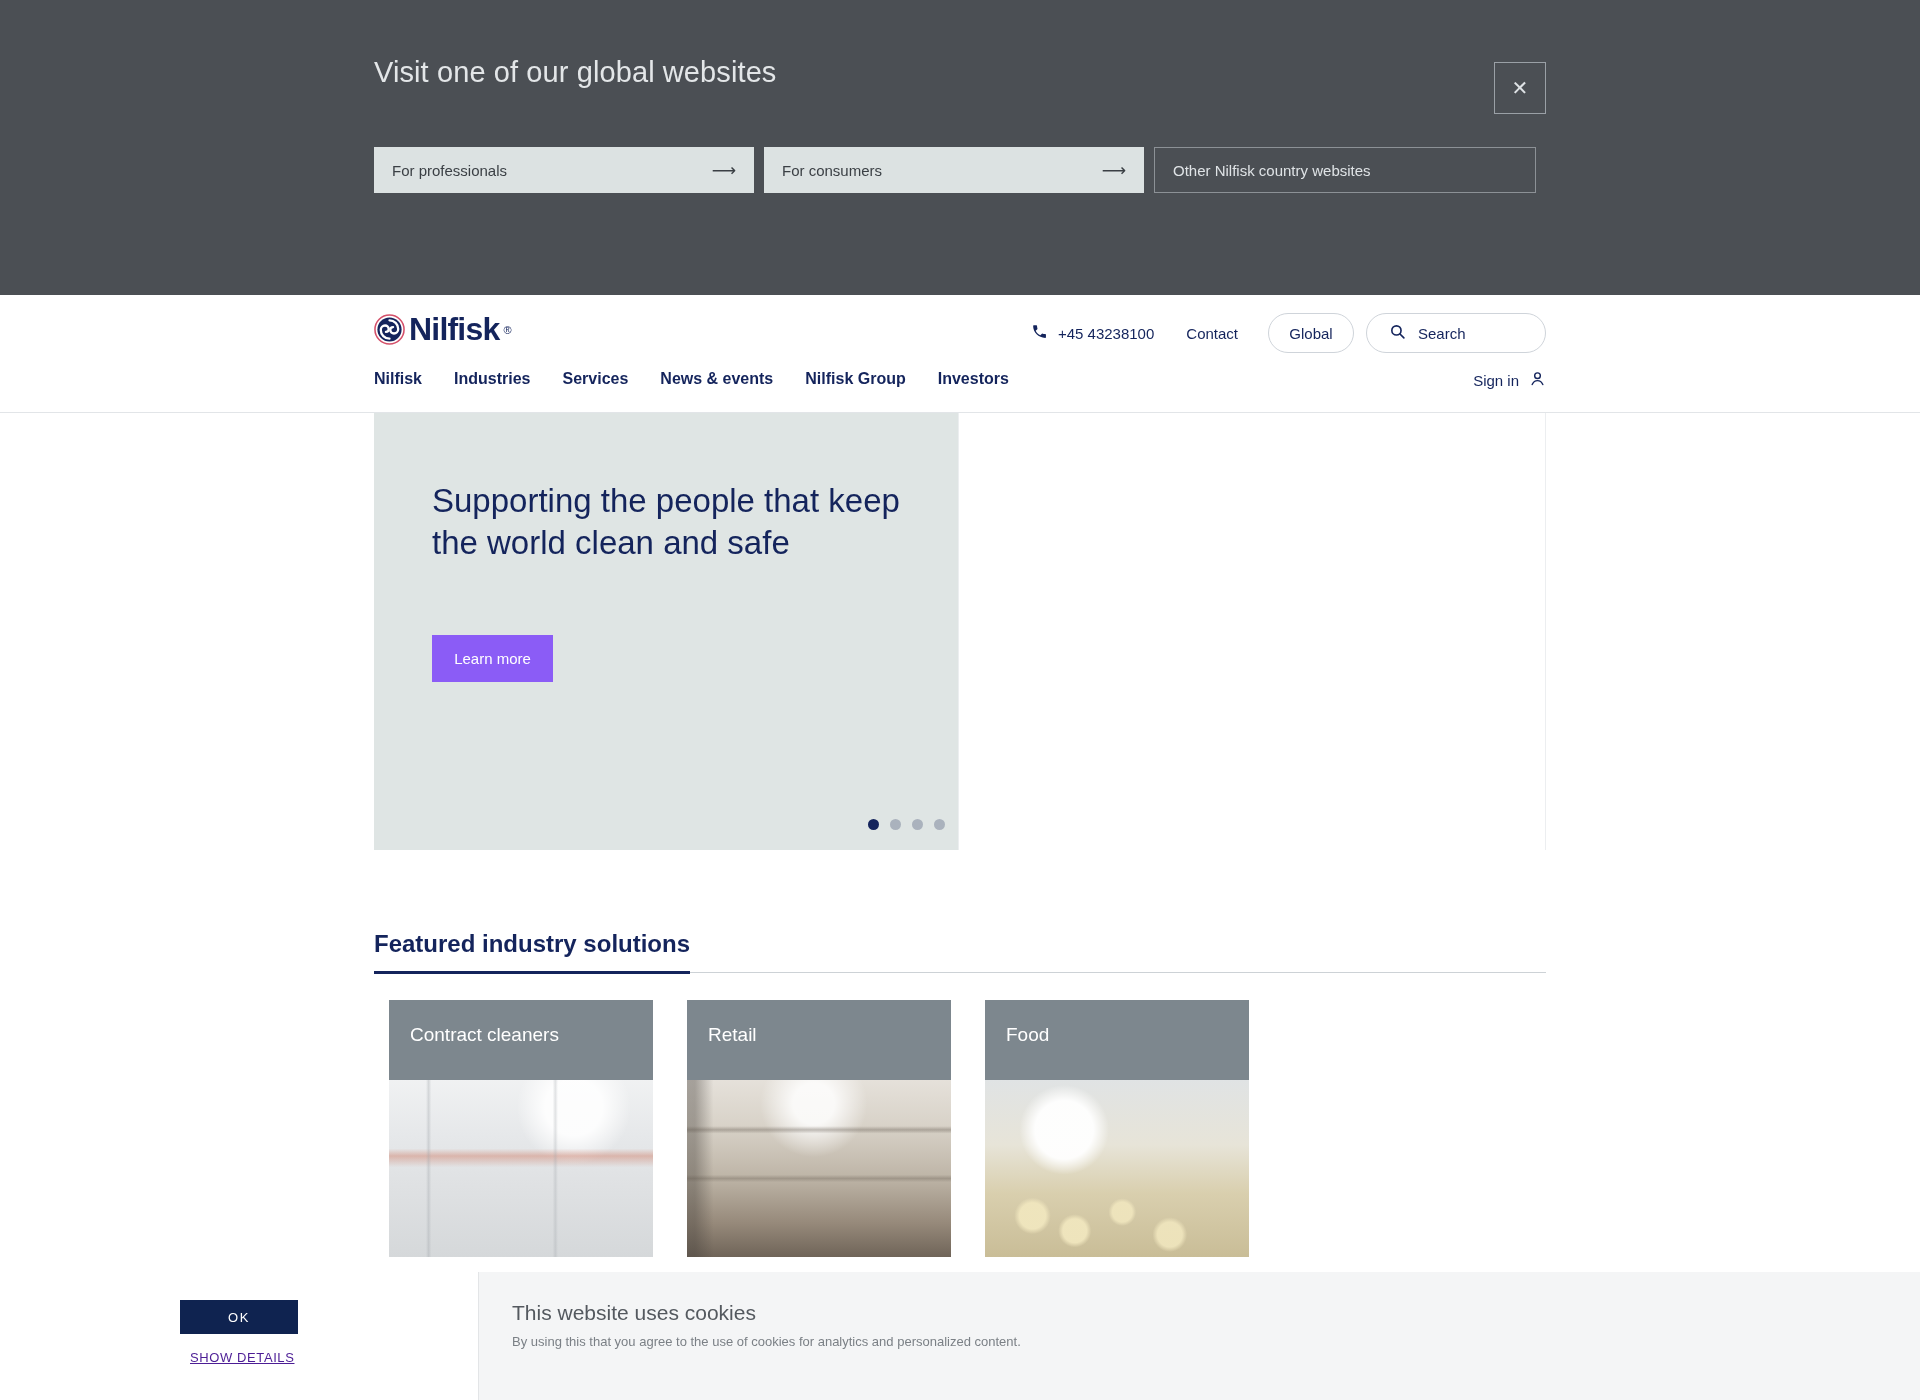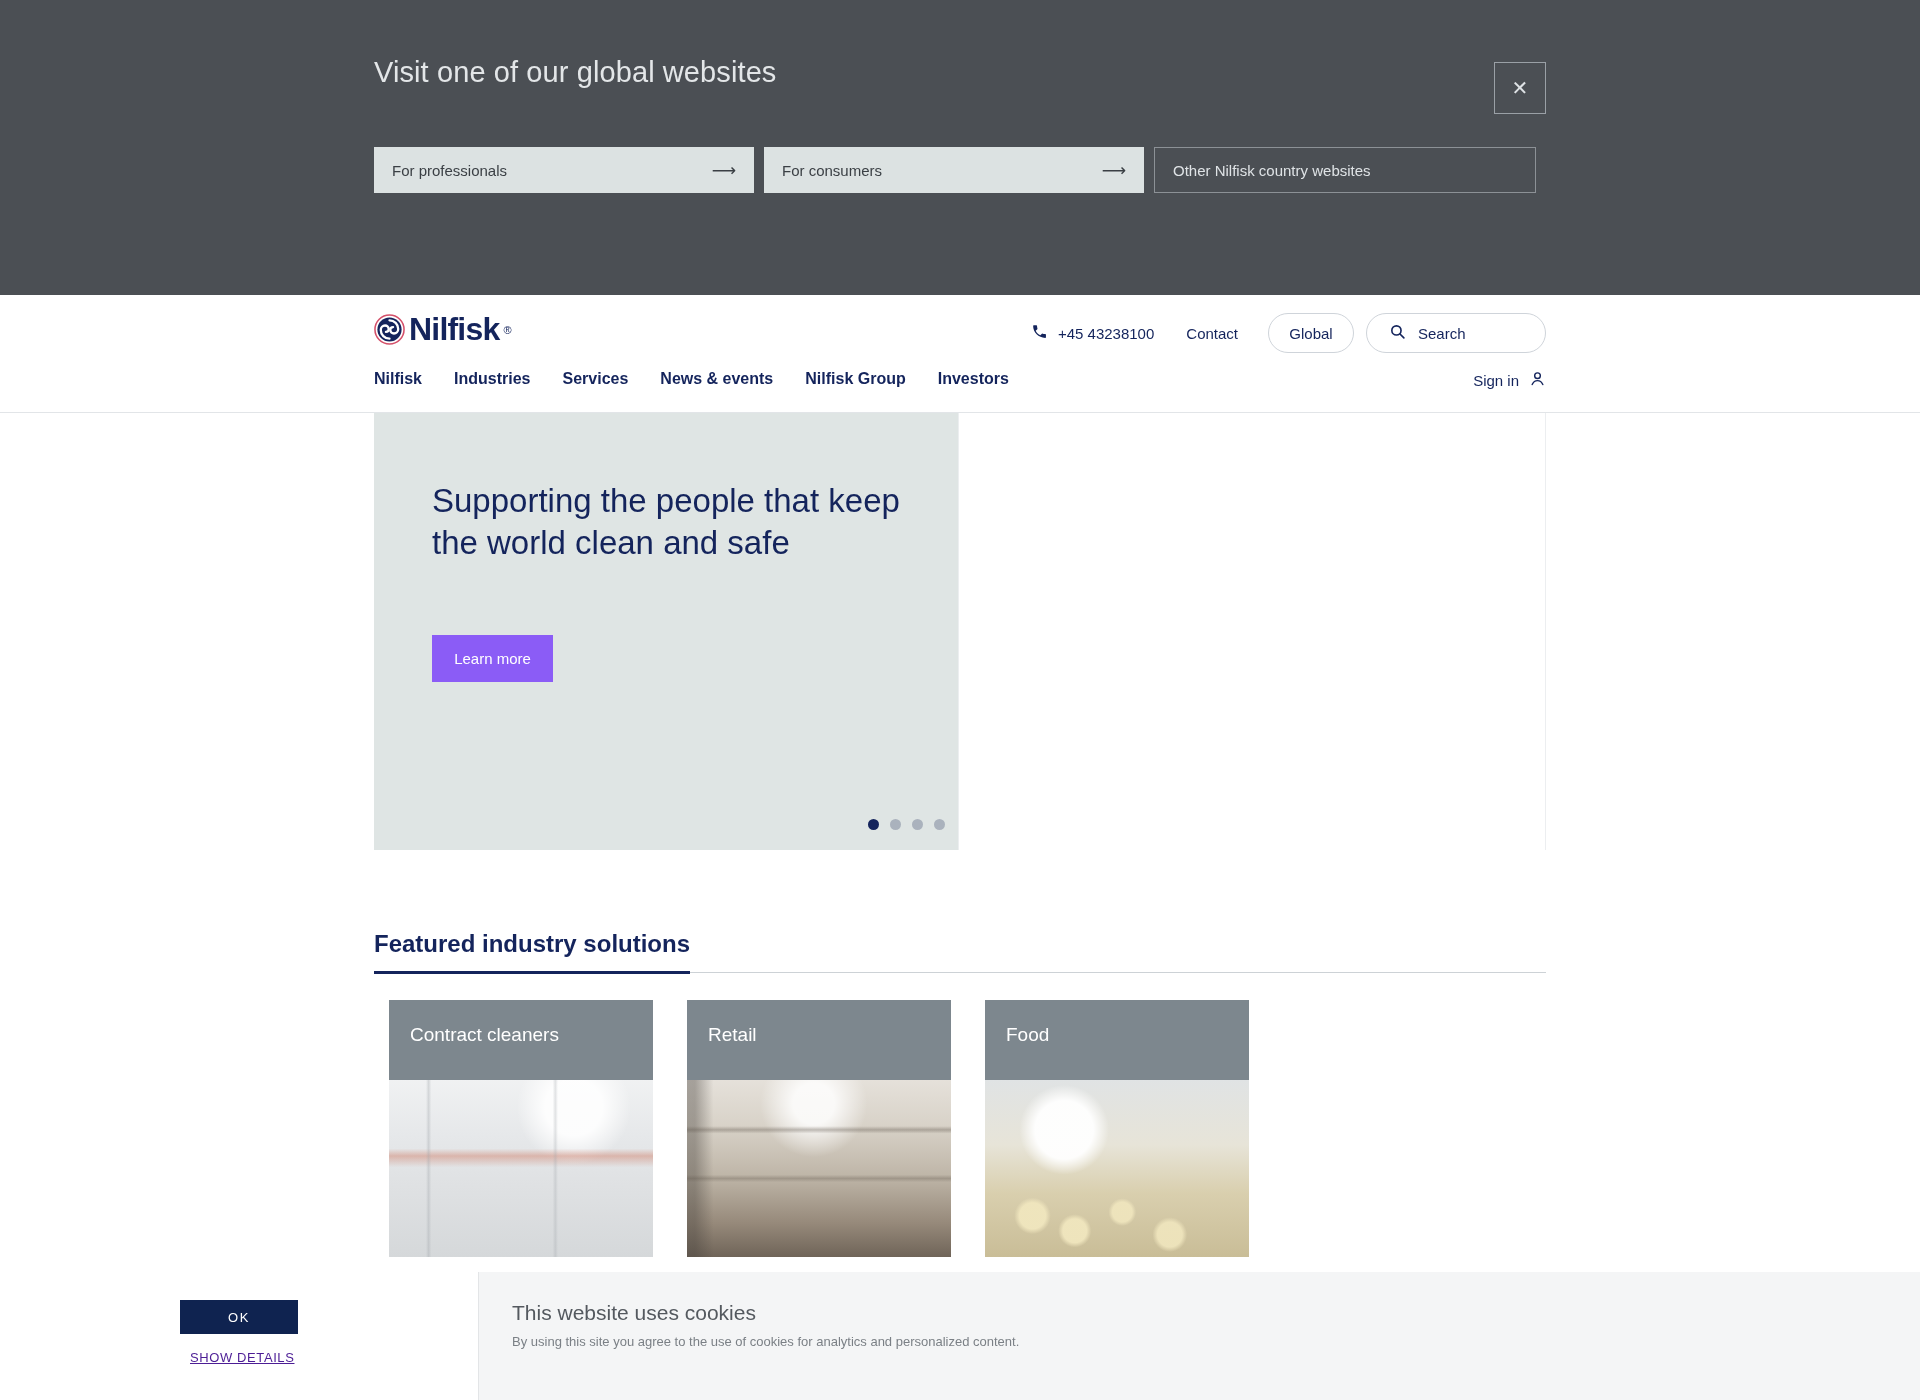--- a/index.html
+++ b/index.html
@@ -484,14 +484,14 @@
     <div class="card-band"></div>
     <div class="card-label">Food</div>
   </div>
 </div>
 
 <div class="cookie">
   <div class="cookie-right"></div>
   <button class="cookie-ok">OK</button>
   <div class="cookie-details">SHOW DETAILS</div>
   <div class="cookie-title">This website uses cookies</div>
-  <div class="cookie-text">By using this site you agree to the use of cookies for analytics and personalized content.</div>
+  <div class="cookie-text">By using this that you agree to the use of cookies for analytics and personalized content.</div>
 </div>
 
 </body></html>

